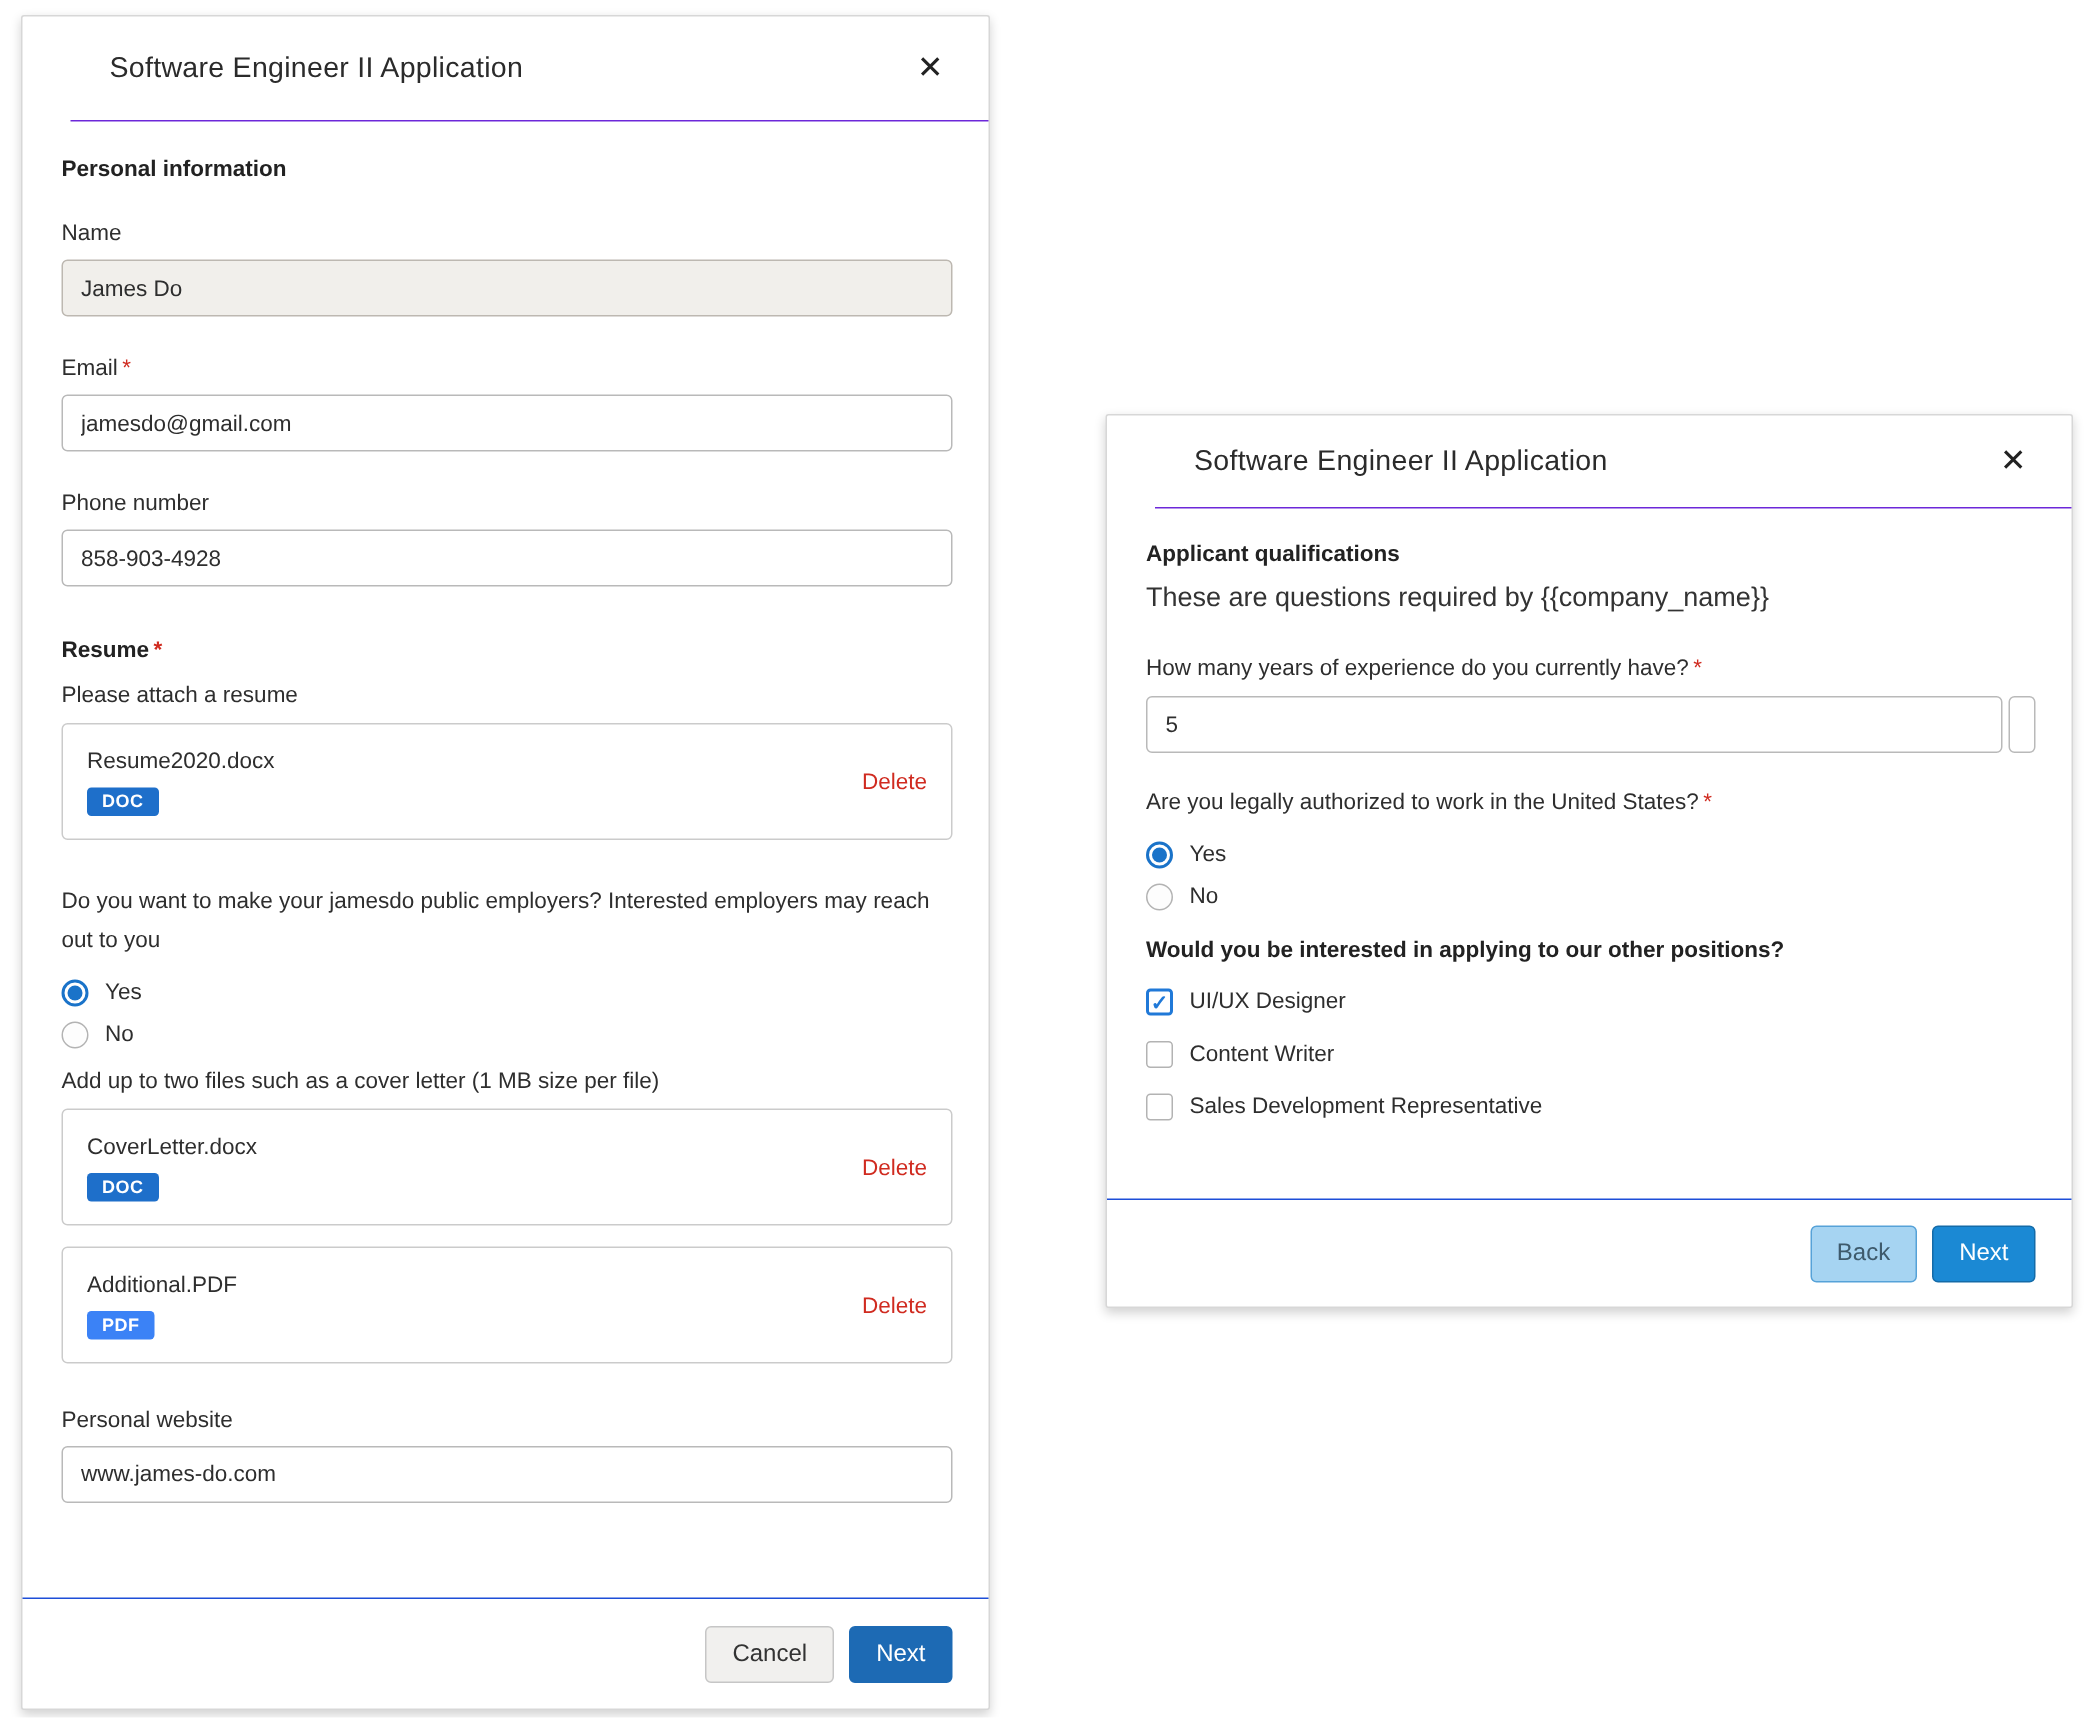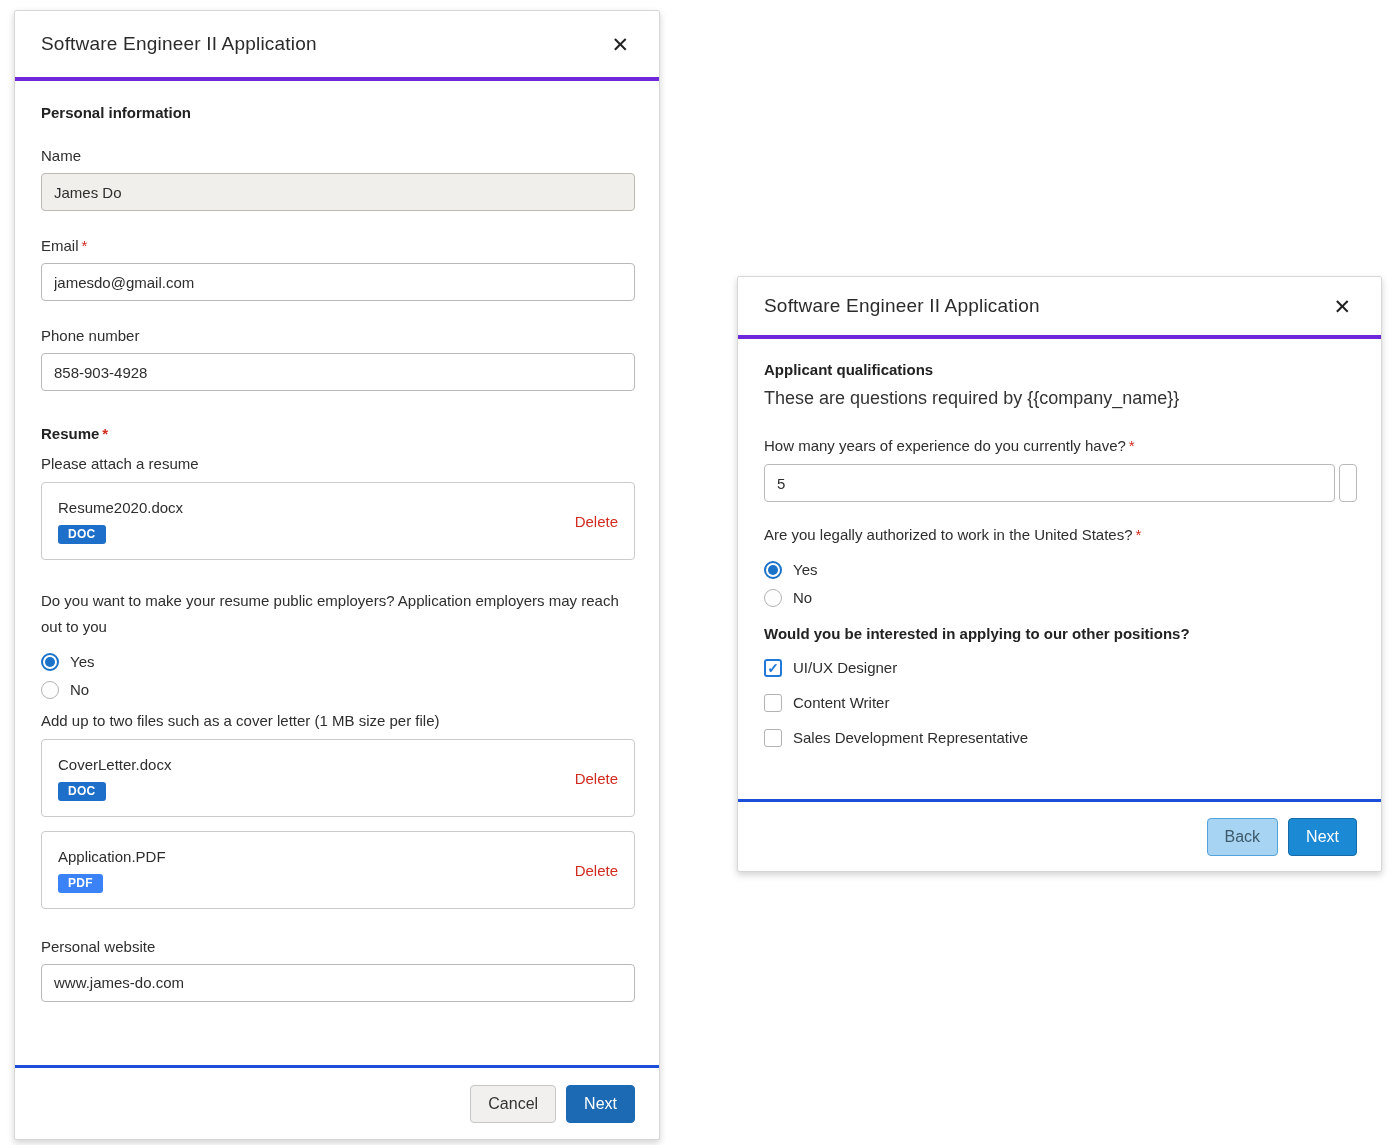--- a/index.html
+++ b/index.html
@@ -11,21 +11,21 @@
     position:absolute; background:#fff;
     border:1px solid #d7d7d7; border-radius:2px;
     box-shadow:0 3px 7px rgba(0,0,0,0.18);
     display:flex; flex-direction:column;
   }
   .modal-left  { left:14px; top:10px;  width:646px; height:1130px; }
   .modal-right { left:737px; top:276px; width:645px; height:596px; }
 
   .modal-header {
     flex:0 0 70px; display:flex; align-items:center; justify-content:space-between;
-    padding:0 26px; border-bottom:4px solid #6d28d9;
+    padding:0 26px; border-bottom:1px solid #6d28d9;margin-left:32px;
   }
   .modal-right .modal-header { flex-basis:62px; }
   .modal-title { font-size:19px; font-weight:400; color:#2b2b2b; letter-spacing:.2px; }
   .close-btn {
     font-size:21px; line-height:1; color:#222; cursor:pointer; background:none; border:none;
     padding:2px 4px; font-weight:400;
   }
 
   .modal-body { flex:1 1 auto; padding:0 24px 0 26px; overflow:hidden; }
 
@@ -72,21 +72,21 @@
   .checkbox {
     width:18px; height:18px; border-radius:3px; border:1px solid #b3b3b3; background:#fff;
     flex:0 0 18px; display:flex; align-items:center; justify-content:center;
   }
   .checkbox.checked { border:2px solid #2079d8; }
   .checkbox.checked::after { content:"\2713"; color:#2079d8; font-size:14px; font-weight:700; line-height:1; }
   .choice-label { font-size:15px; color:#2e2e2e; }
   .cb-row { margin-bottom:17px; }
 
   .modal-footer {
-    flex:0 0 74px; border-top:3px solid #1d4ed8;
+    flex:0 0 74px; border-top:1px solid #1d4ed8;
     display:flex; align-items:center; justify-content:flex-end; gap:10px; padding:0 24px;
   }
   .modal-right .modal-footer { flex-basis:72px; }
   .btn {
     font-family:"Liberation Sans", sans-serif; font-size:16px; border-radius:4px;
     padding:9px 17px; cursor:pointer; border:1px solid transparent;
   }
   .btn-cancel { background:#f1f0ee; border-color:#c6c6c6; color:#333; }
   .btn-primary-dark { background:#1d6ab4; border-color:#1d6ab4; color:#fff; }
   .btn-back { background:#a6d4f2; border-color:#56a2d8; color:#3e5a6c; }
@@ -133,21 +133,21 @@
       <div class="sub-label">Please attach a resume</div>
 
       <div class="file-card">
         <div class="file-info">
           <div class="file-name">Resume2020.docx</div>
           <span class="badge badge-doc">DOC</span>
         </div>
         <a class="delete-link">Delete</a>
       </div>
 
-      <div class="question">Do you want to make your resume public employers? Application employers may reach out to you</div>
+      <div class="question">Do you want to make your jamesdo public employers? Interested employers may reach out to you</div>
 
       <div class="choice-group">
         <label class="choice-row">
           <span class="radio checked"></span>
           <span class="choice-label">Yes</span>
         </label>
         <label class="choice-row">
           <span class="radio"></span>
           <span class="choice-label">No</span>
         </label>
@@ -158,21 +158,21 @@
       <div class="file-card">
         <div class="file-info">
           <div class="file-name">CoverLetter.docx</div>
           <span class="badge badge-doc">DOC</span>
         </div>
         <a class="delete-link">Delete</a>
       </div>
 
       <div class="file-card" style="margin-top:14px;">
         <div class="file-info">
-          <div class="file-name">Application.PDF</div>
+          <div class="file-name">Additional.PDF</div>
           <span class="badge badge-pdf">PDF</span>
         </div>
         <a class="delete-link">Delete</a>
       </div>
 
       <div class="field-label" style="margin-top:29px;">Personal website</div>
       <input class="input" value="www.james-do.com" style="">
     </div>
 
     <div class="modal-footer">

